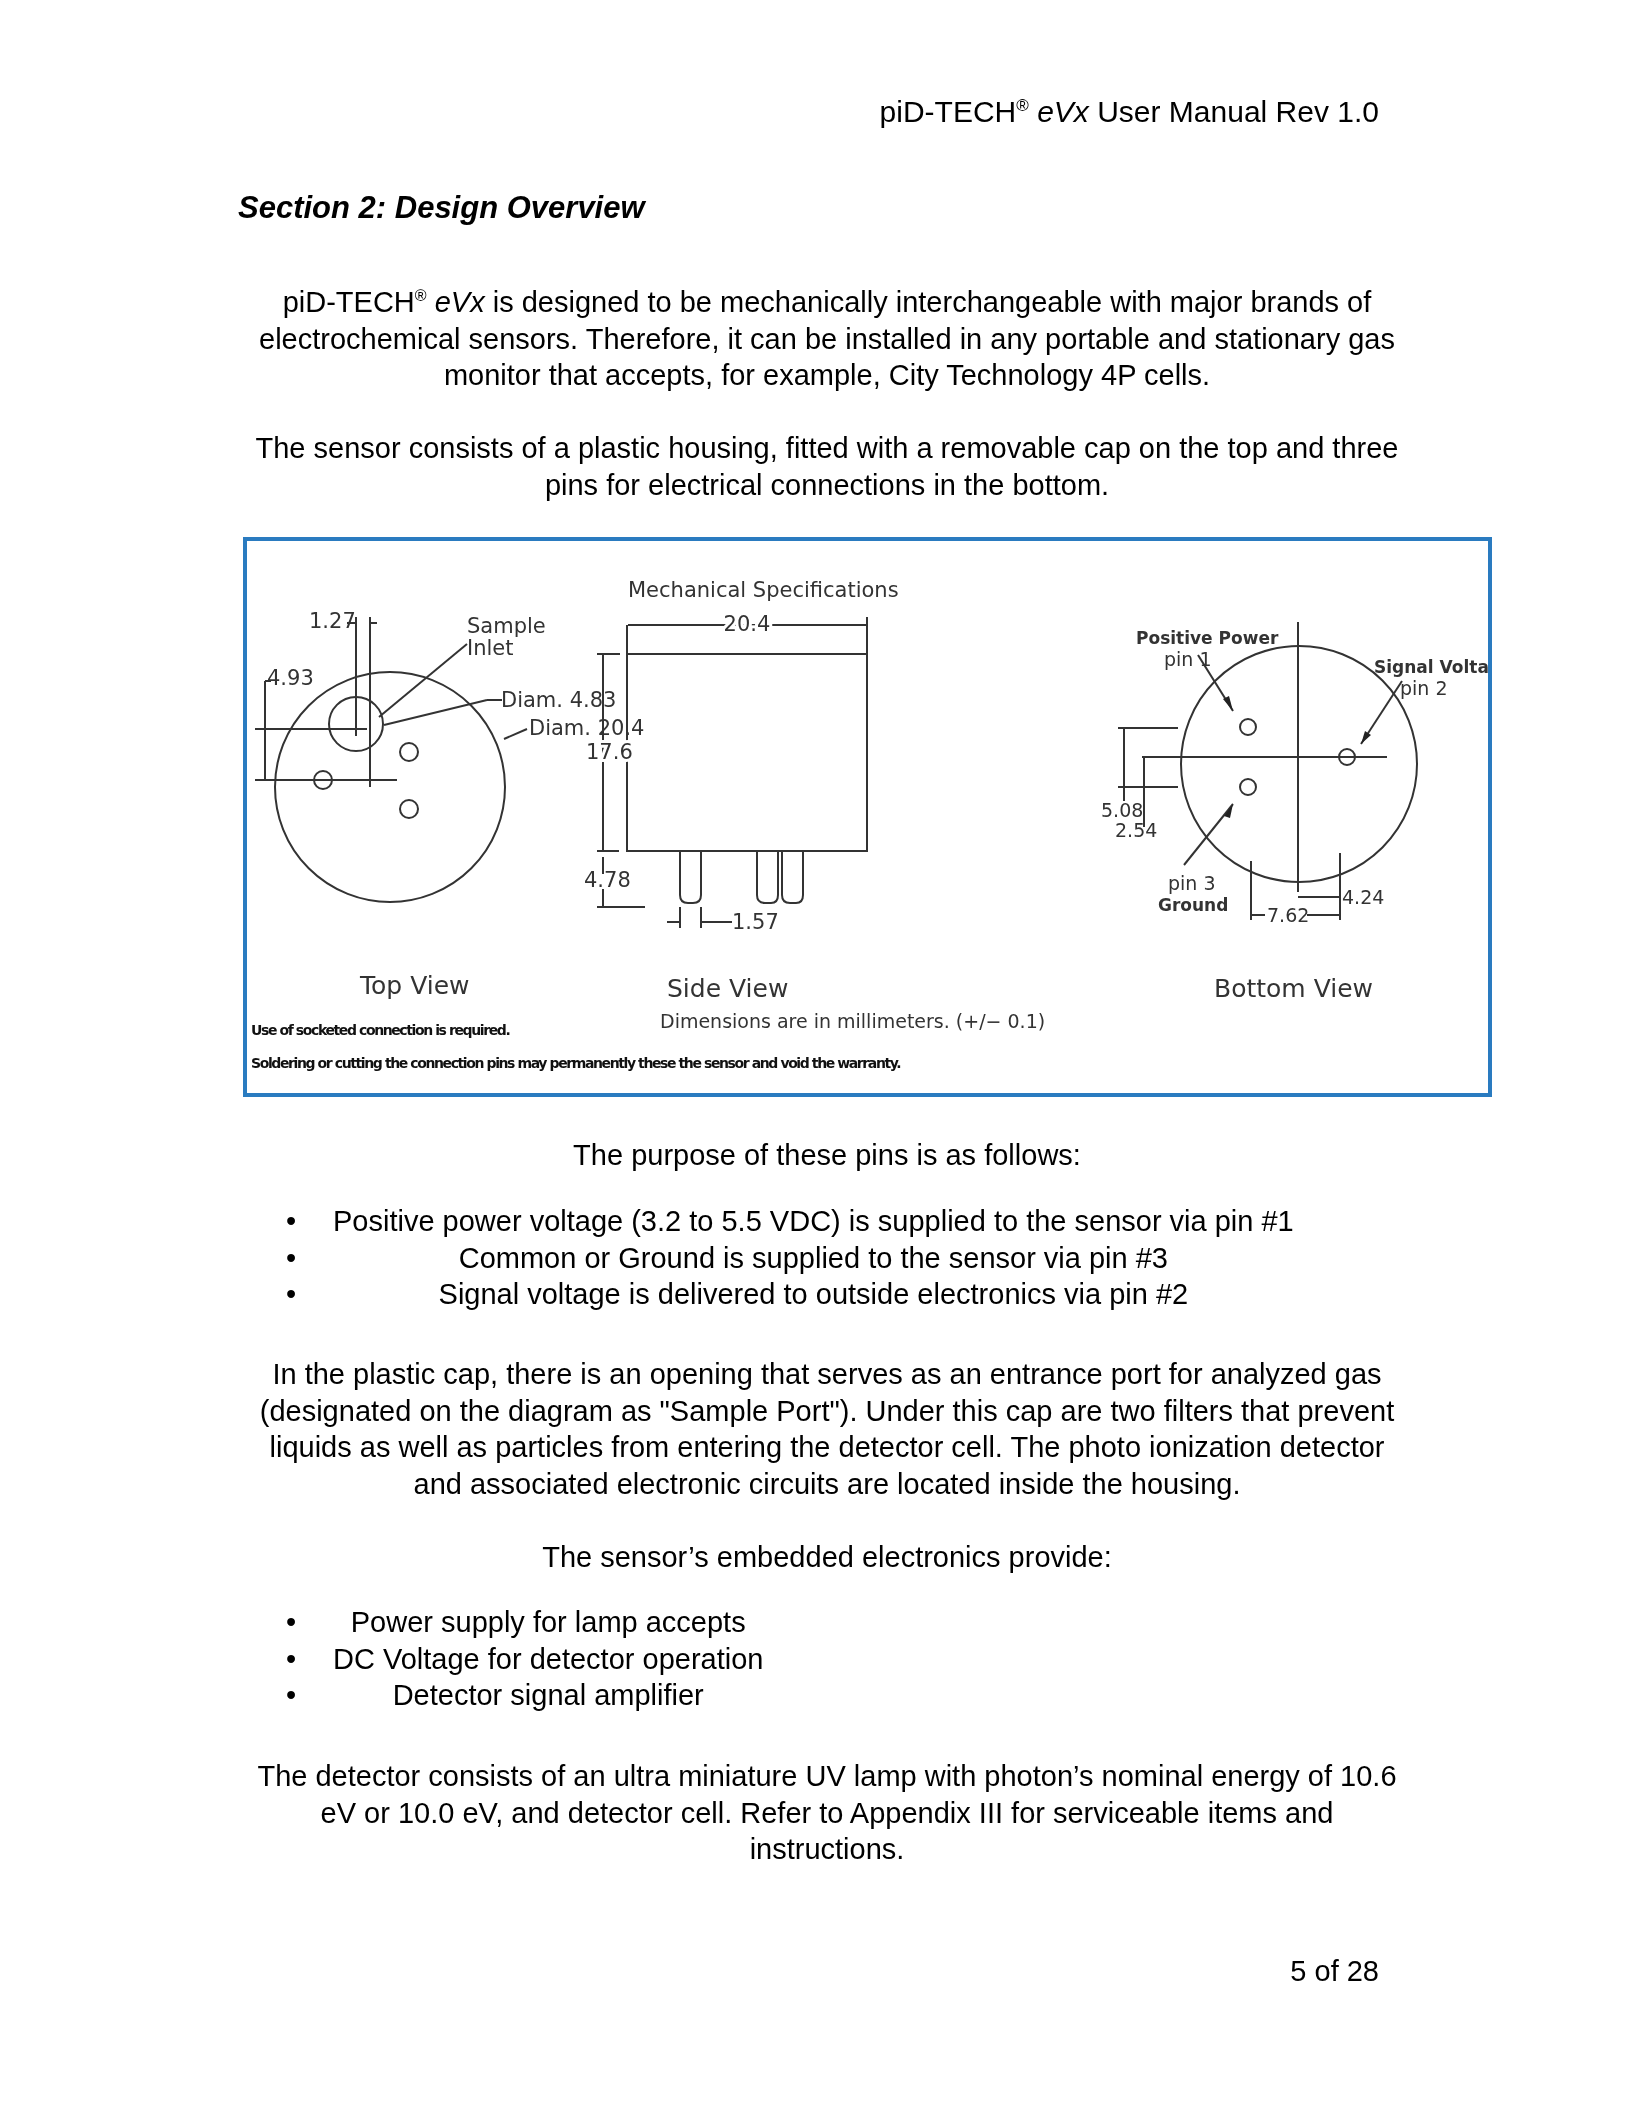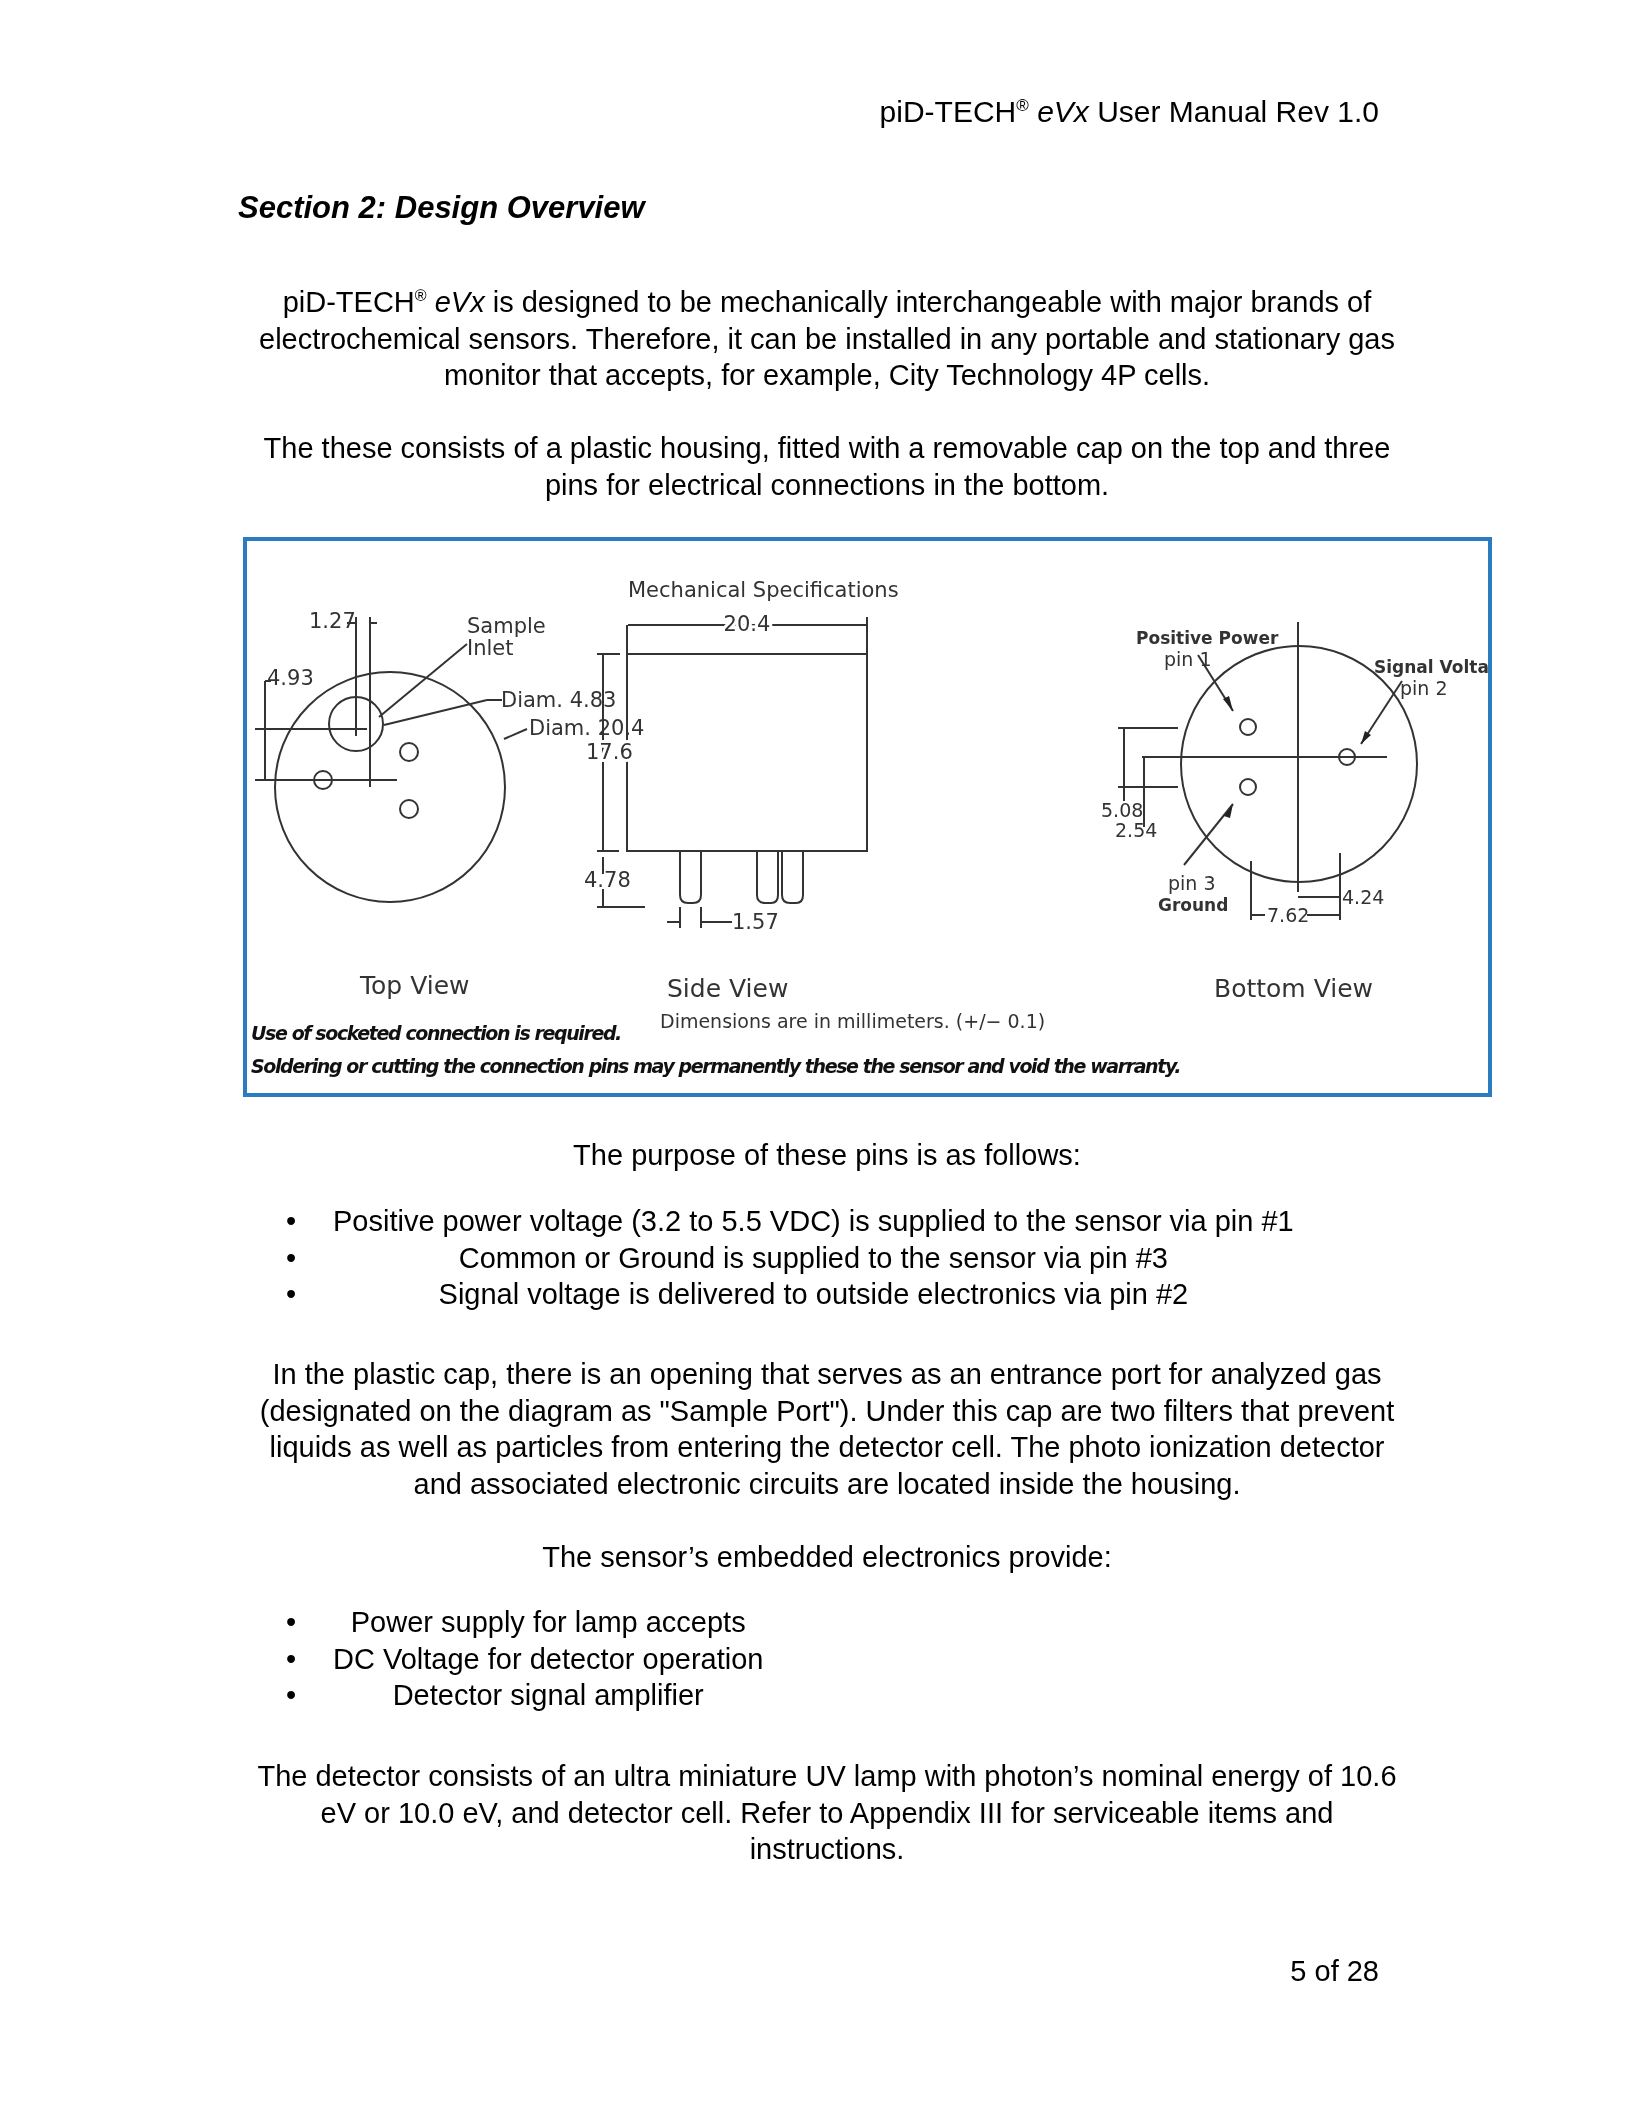--- a/index.html
+++ b/index.html
@@ -16,34 +16,34 @@
   .para { position: absolute; left: 244px; width: 1150px; font-size: 29px; line-height: 36.5px; margin: 8px; }
   .para sup { font-size: 16px; line-height: 0; }
 
   .bullets { position: absolute; left: 238px; margin: 0; padding: 0; list-style: none; font-size: 29px; line-height: 36.5px; }
   .bullets li { position: relative; padding-left: 95px; }
   .bullets li .dot { position: absolute; left: 48px; top: 0; }
 
   #diagram-frame { position: absolute; left: 243px; top: 537px; width: 1241px; height: 552px; border: 4px solid #2a7bc0; box-sizing: content-box; }
   #diagram-frame svg { position: absolute; left: 0; top: 0; }
   .dtext { font-family: "DejaVu Sans", sans-serif; fill: #333; }
-  .warn { position: absolute; left: 4px; font-family: "DejaVu Sans", sans-serif; font-style: italic; font-size: 19px; color: #111; letter-spacing: -1.4px; font-weight: 600; }
+  .warn { position: absolute; left: 4px; font-family: "DejaVu Sans", sans-serif; font-size: 14px; color: #111; letter-spacing: -1.4px; font-weight: 600; }
 
   #page-number { position: absolute; right: 253px; top: 1955px; font-size: 29px; }
 </style>
 </head>
 <body>
 
 <div id="running-header" class="serif"><span>piD-TECH</span><sup>®</sup> <i>eVx</i><span> User Manual Rev 1.0</span></div>
 
 <h1 id="section-title" class="sans">Section 2:  Design Overview</h1>
 
 <p class="para serif" style="top:276px"><span>piD-TECH</span><sup>®</sup> <i>eVx</i><span> is designed to be mechanically interchangeable with major brands of electrochemical sensors. Therefore, it can be installed in any portable and stationary gas monitor that accepts, for example, City Technology 4P cells.</span></p>
 
-<p class="para serif" style="top:422px">The these consists of a plastic housing, fitted with a removable cap on the top and three pins for electrical connections in the bottom.</p>
+<p class="para serif" style="top:422px">The sensor consists of a plastic housing, fitted with a removable cap on the top and three pins for electrical connections in the bottom.</p>
 
 <div id="diagram-frame" style="border-color: rgb(42, 123, 192);">
   <svg width="1241" height="552" viewBox="0 0 1241 552">
     <g stroke="#333" stroke-width="2" fill="none">
 
       <circle cx="143" cy="246" r="115"></circle>
       <circle cx="109" cy="183" r="27"></circle>
       <circle cx="162" cy="211" r="9"></circle>
       <circle cx="162" cy="268" r="9"></circle>
       <circle cx="76" cy="239" r="9"></circle>

